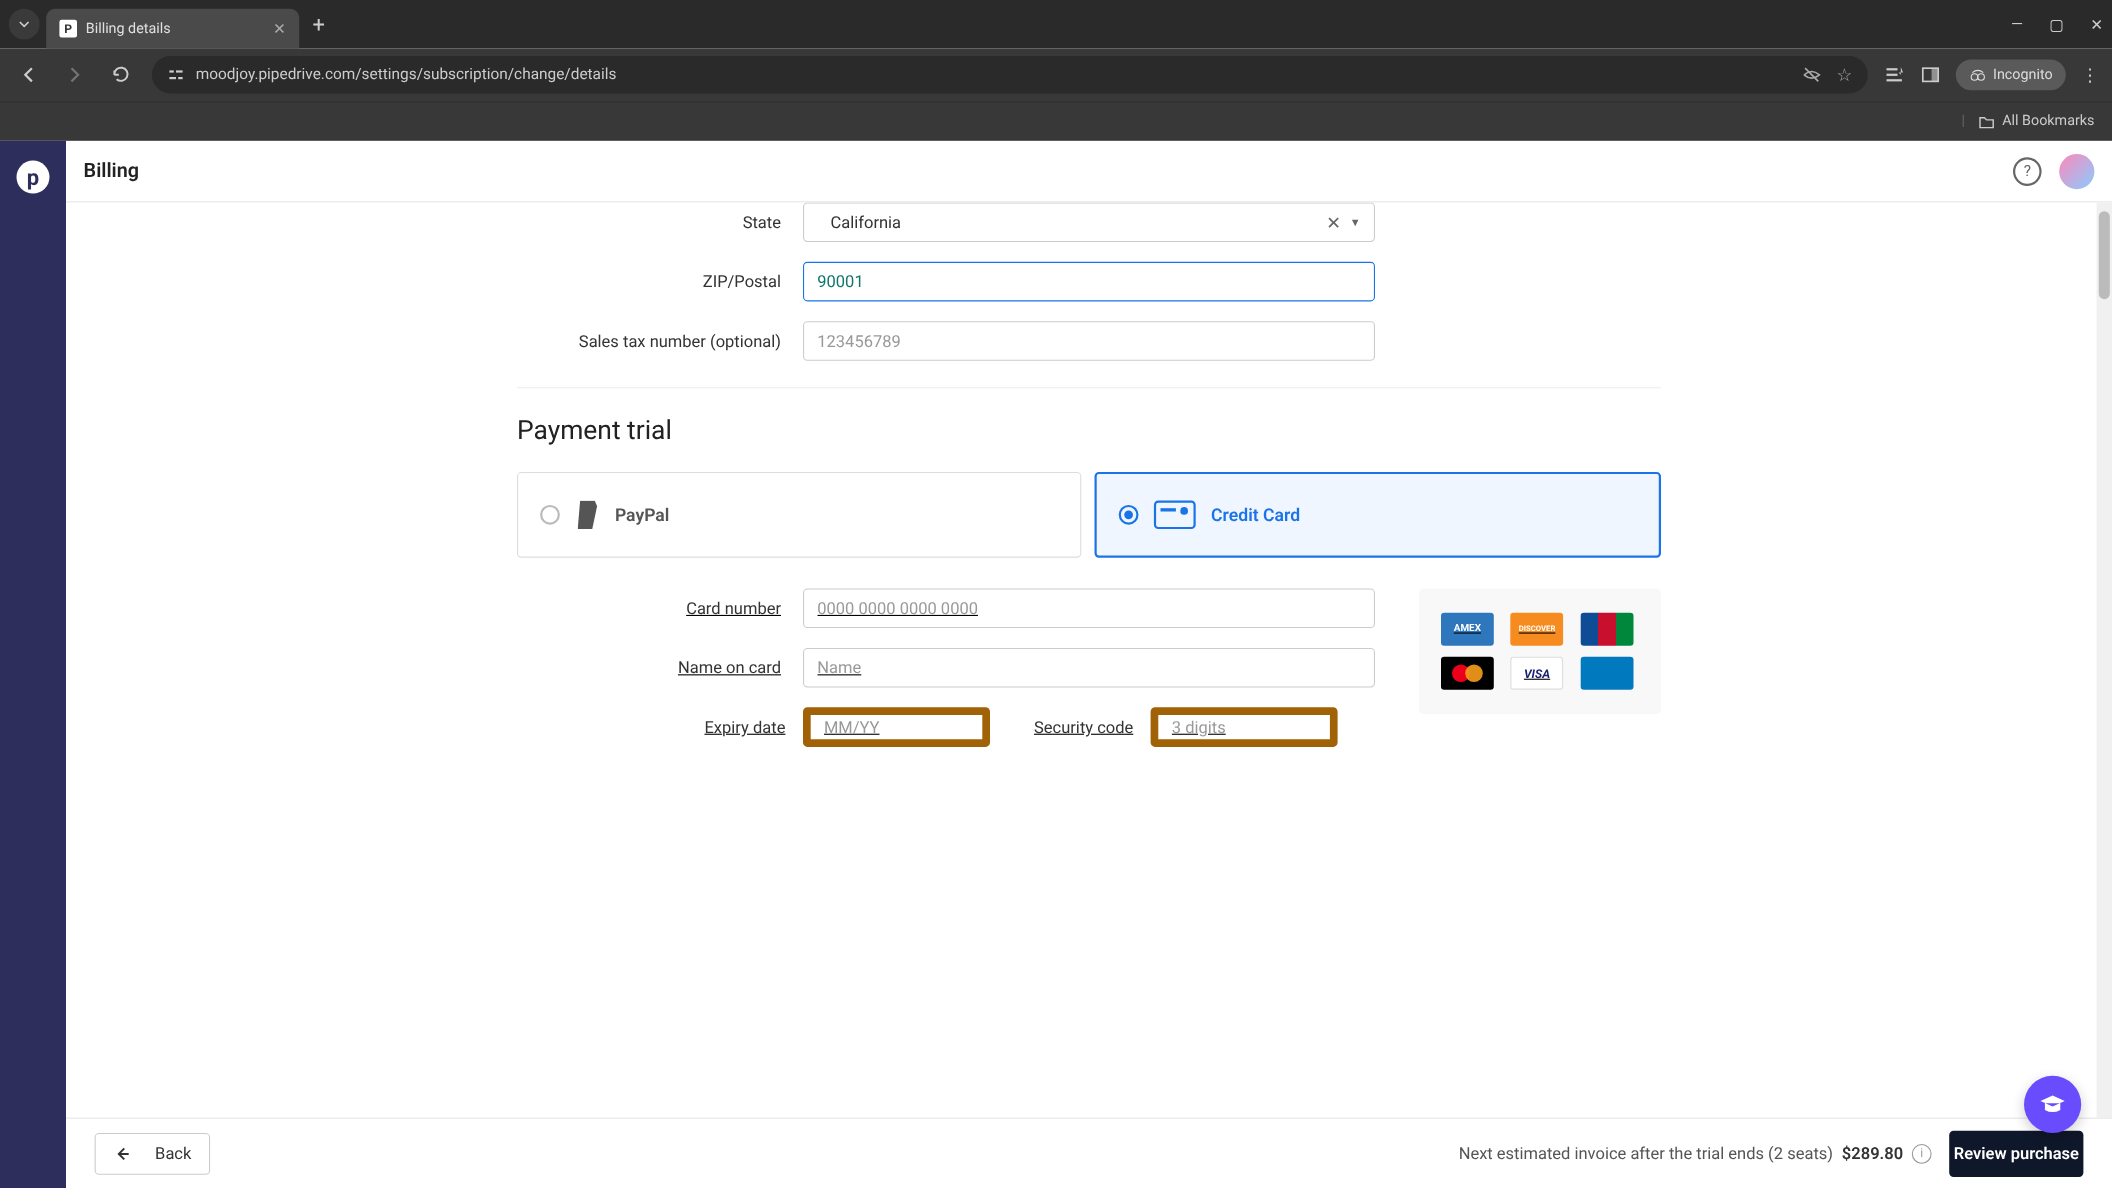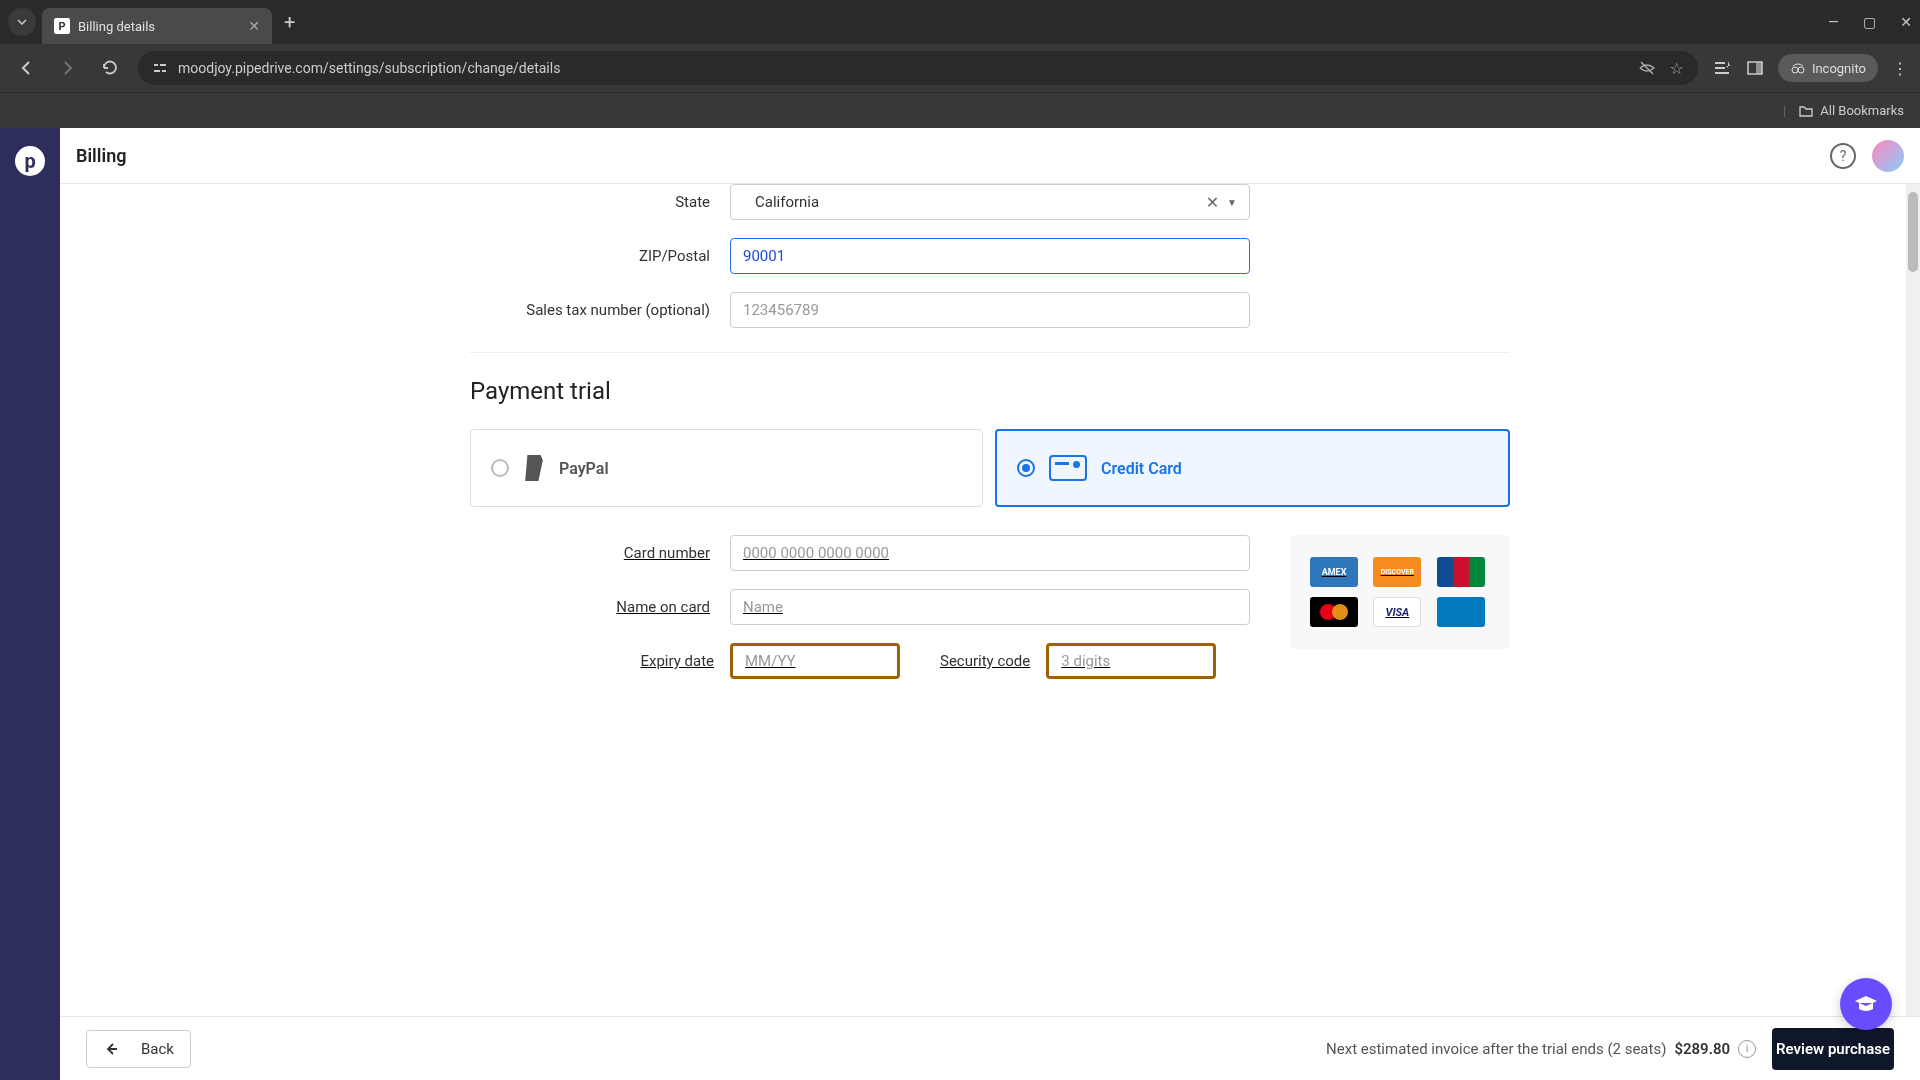--- a/index.html
+++ b/index.html
@@ -38,21 +38,21 @@
     .page-title { font-size: 18px; font-weight: 600; color: #222; }
     .topbar-right { margin-left: auto; display: flex; align-items: center; gap: 16px; }
     .help-icon { width: 26px; height: 26px; border: 2px solid #666; border-radius: 50%; display: flex; align-items: center; justify-content: center; color: #666; font-size: 14px; cursor: pointer; }
     .avatar { width: 32px; height: 32px; border-radius: 50%; background: linear-gradient(135deg, #f8b, #8cf); cursor: pointer; }
     
     .main { flex: 1; overflow-y: auto; padding: 0 0 100px 0; position: relative; }
     .form-container { max-width: 1080px; margin: 0 auto; padding: 0 20px; }
     
     .form-row { display: flex; align-items: center; margin-bottom: 18px; }
     .form-label { width: 260px; text-align: right; padding-right: 20px; color: #333; font-size: 15px; }
-    .form-input { flex: 1; max-width: 520px; height: 36px; border: 1px solid #ccc; border-radius: 4px; padding: 0 12px; font-size: 15px; color: #1d4ed8; outline: none; }
+    .form-input { flex: 1; max-width: 520px; height: 36px; border: 1px solid #ccc; border-radius: 4px; padding: 0 12px; font-size: 15px; color: #0f766e; outline: none; }
     .form-input.focused { border: 1.5px solid #1a73e8; }
     
     .select-wrap { flex: 1; max-width: 520px; height: 36px; border: 1px solid #ccc; border-radius: 4px; padding: 0 12px; display: flex; align-items: center; font-size: 15px; color: #333; position: relative; }
     .select-value { flex: 1; margin-left: 12px; }
     .select-clear { color: #666; cursor: pointer; margin-right: 8px; font-size: 16px; }
     .select-arrow { color: #666; font-size: 10px; }
     
     .section-divider { border-top: 1px solid #eee; margin: 24px 0; }
     .section-title { font-size: 24px; font-weight: 400; color: #222; margin-bottom: 24px; }
     
@@ -81,21 +81,21 @@
     .brand-mc::before, .brand-mc::after { content: ''; position: absolute; width: 16px; height: 16px; border-radius: 50%; top: 7px; }
     .brand-mc::before { background: #eb001b; left: 10px; }
     .brand-mc::after { background: #f79e1b; right: 10px; opacity: 0.9; }
     .brand-visa { background: #fff; color: #1a1f71; border: 1px solid #ddd; font-size: 11px; font-style: italic; }
     .brand-diners { background: #0079be; }
     
     .row-two { display: flex; gap: 0; align-items: center; }
     .col-half { display: flex; align-items: center; }
     .col-half .form-label { width: auto; padding-right: 16px; padding-left: 40px; }
     .col-half:first-child .form-label { width: 260px; padding-left: 0; }
-    .input-sm { width: 170px; height: 36px; border: 3px solid #a16207; border-radius: 4px; padding: 0 12px; font-size: 15px; outline: none; }
+    .input-sm { width: 170px; height: 36px; border: 7px solid #a16207; border-radius: 4px; padding: 0 12px; font-size: 15px; outline: none; }
     
     .footer { position: absolute; bottom: 0; left: 60px; right: 0; height: 64px; background: #fff; border-top: 1px solid #e5e5e5; display: flex; align-items: center; padding: 0 26px; gap: 16px; }
     .back-btn { border: 1px solid #ccc; background: #fff; border-radius: 4px; padding: 9px 16px; display: flex; align-items: center; gap: 22px; cursor: pointer; font-size: 15px; color: #333; }
     .footer-text { margin-left: auto; color: #555; font-size: 15px; display: flex; align-items: center; gap: 8px; }
     .footer-price { font-weight: 600; color: #333; }
     .info-icon { width: 18px; height: 18px; border: 1.5px solid #999; border-radius: 50%; display: inline-flex; align-items: center; justify-content: center; font-size: 11px; color: #999; }
     .review-btn { background: #0f172a; color: #fff; border: none; border-radius: 4px; padding: 12px 4px; font-size: 15px; font-weight: 600; cursor: pointer; }
     
     .float-help { position: absolute; bottom: 50px; right: 28px; width: 52px; height: 52px; background: #6a4cff; border-radius: 50%; display: flex; align-items: center; justify-content: center; cursor: pointer; box-shadow: 0 4px 12px rgba(0,0,0,0.2); }
     .float-help svg { fill: #fff; }

